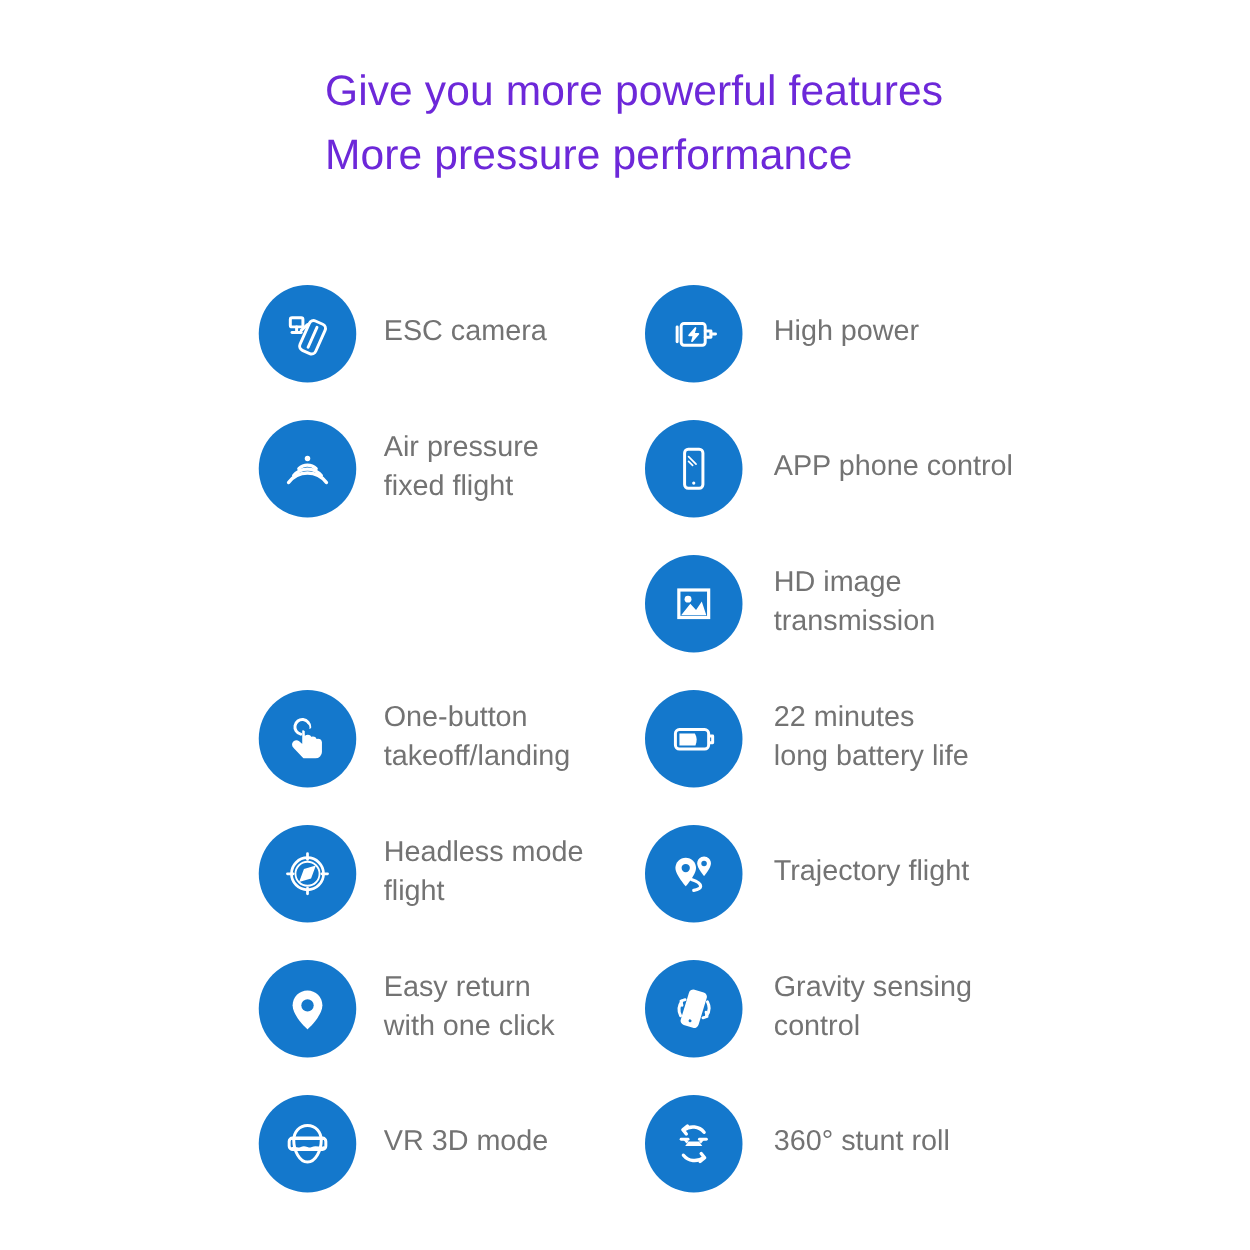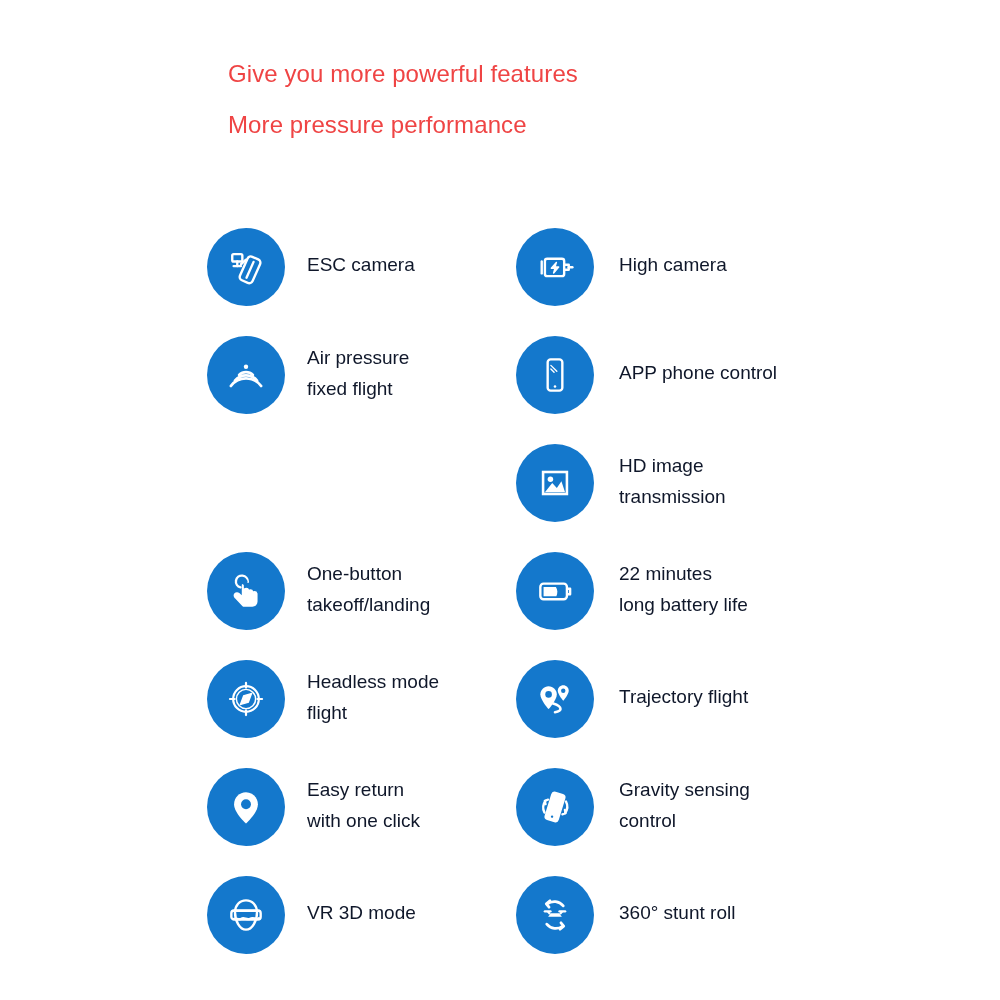--- a/index.html
+++ b/index.html
@@ -18,26 +18,27 @@
   }
 
   
   .headline {
     position: absolute;
     left: 228px;
     top: 48px;
     width: 700px;
   }
   .headline-line {
-    font-size: 24px;
+    font-size: 34px;
     font-weight: 400;
     line-height: 51px;
     letter-spacing: 0.1px;
-    color: #ef4444;
+    color: #6d28d9;
     white-space: nowrap;
+    margin-left: 32px;
   }
 
   
   .feature-grid {
     position: absolute;
     left: 0;
     top: 205px;
     width: 1000px;
   }
 
@@ -70,24 +71,24 @@
   }
   .icon-circle svg {
     width: 44px;
     height: 44px;
     display: block;
   }
 
   .feature-label {
     margin-left: 22px;
     margin-top: 11px;
-    font-size: 19px;
+    font-size: 23px;
     line-height: 31px;
     font-weight: 400;
-    color: #0f172a;
+    color: #737373;
     white-space: pre-line;
   }
 
   .feature-item.col-right .feature-label { margin-left: 25px; }
 </style>
 </head>
 <body>
 
 <div class="headline">
   <div class="headline-line">Give you more powerful features</div>
@@ -115,21 +116,21 @@
     <div class="feature-item col-right">
       <div class="icon-circle">
         <svg viewBox="0 0 48 48" fill="none" stroke="#fff" stroke-width="2.6" stroke-linejoin="round" stroke-linecap="round">
           <rect x="13" y="15" width="21" height="19" rx="2.5"></rect>
           <path d="M9.5 18 L9.5 31"></path>
           <path d="M34 21.5 L39 21.5 L39 27 L34 27"></path>
           <path d="M39 24.2 L43 24.2"></path>
           <path d="M25.5 19 L20 25.4 L24 25.4 L22.5 30.5 L28 24.1 L24 24.1 Z" fill="#fff" stroke-width="1.6"></path>
         </svg>
       </div>
-      <div class="feature-label">High camera</div>
+      <div class="feature-label">High power</div>
     </div>
   </div>
 
   <div class="feature-row">
     <div class="feature-item col-left">
       <div class="icon-circle">
         <svg viewBox="0 0 48 48" fill="none" stroke="#fff" stroke-width="3" stroke-linecap="round">
           <circle cx="24" cy="15" r="2.4" fill="#fff" stroke="none"></circle>
           <path d="M16.5 24 A10.5 10.5 0 0 1 31.5 24"></path>
           <path d="M12 30 A15.5 15.5 0 0 1 36 30"></path>

